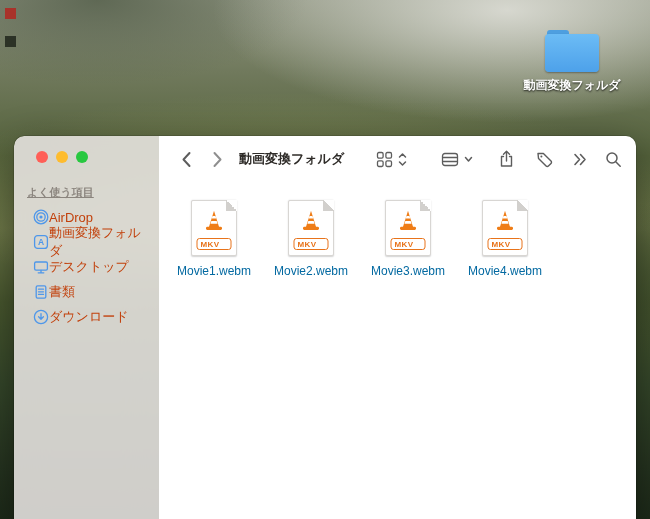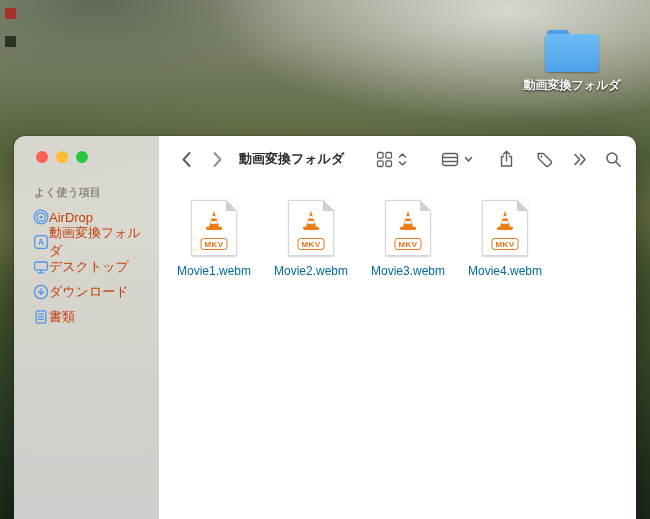--- a/index.html
+++ b/index.html
@@ -52,21 +52,21 @@
     background: rgba(232,229,226,.88);
     backdrop-filter: blur(18px);
     padding-top: 15px;
   }
   .traffic-lights { display: flex; gap: 8px; padding-left: 22px; }
   .traffic { width: 12px; height: 12px; border-radius: 50%; }
   .t-red { background: #ff5f57; }
   .t-yellow { background: #febc2e; }
   .t-green { background: #28c840; }
   .sidebar-section-label {
-    margin: 22px 0 5px 20px; font-size: 11px; color: #8b857e; font-weight: bold;
+    margin: 22px 0 5px 13px; font-size: 11px; color: #8b857e; font-weight: bold; text-decoration: underline;
   }
   .sidebar-item {
     display: flex; align-items: center; 
     height: 24px; padding-left: 13px; margin: 0 6px 1px 6px;
     border-radius: 5px; font-size: 13px; color: #c2410c; cursor: default;
   }
   .sidebar-item .si-icon { width: 16px; height: 16px; flex: none; display: flex; align-items: center; justify-content: center; }
 
   
   .main-pane { flex: 1; background: #ffffff; display: flex; flex-direction: column; }
@@ -88,21 +88,21 @@
   }
   .file-fold {
     position: absolute; top: -1px; right: -1px; width: 11px; height: 11px;
     background: linear-gradient(225deg, #ffffff 0 50%, #d2d0cd 50% 100%);
   }
   .cone { position: absolute; top: 5px; left: 50%; transform: translateX(-50%); }
   .type-badge {
     position: absolute; bottom: 5px; left: 50%; transform: translateX(-50%);
     border: 1.5px solid #e8731a; color: #e8731a; background: #fff;
     font-size: 8px; font-weight: bold; letter-spacing: .4px;
-    padding: 1px 3px 0 3px; border-radius: 3px; line-height: 9px;
+    padding: 1px 11px 0 3px; border-radius: 3px; line-height: 9px;
   }
   .file-name { margin-top: 8px; font-size: 12px; color: #0369a1; white-space: nowrap; }
 
   svg { display: block; }
 </style>
 </head>
 <body>
 
 <div class="desktop">
   <div class="wallpaper-detail wp-a"></div>
@@ -154,36 +154,36 @@
         <svg width="16" height="16" viewBox="0 0 16 16" fill="none" stroke="#4e97ea" stroke-width="1.3" stroke-linecap="round">
           <rect x="1.6" y="3" width="12.8" height="8.2" rx="1.4"></rect>
           <path d="M8 11.4 v2.2 M5.2 13.8 h5.6"></path>
         </svg>
       </span>
       <span>デスクトップ</span>
     </div>
 
     <div class="sidebar-item">
       <span class="si-icon">
+        <svg width="16" height="16" viewBox="0 0 16 16" fill="none" stroke="#4e97ea" stroke-width="1.3" stroke-linecap="round">
+          <rect x="3.2" y="1.8" width="9.6" height="12.4" rx="1.4"></rect>
+          <path d="M5.5 5.2 h5 M5.5 7.8 h5 M5.5 10.4 h5"></path>
+        </svg>
+      </span>
+      <span>書類</span>
+    </div>
+
+    <div class="sidebar-item">
+      <span class="si-icon">
         <svg width="16" height="16" viewBox="0 0 16 16" fill="none" stroke="#4e97ea" stroke-width="1.3" stroke-linecap="round" stroke-linejoin="round">
           <circle cx="8" cy="8" r="6.6"></circle>
           <path d="M8 4.6 v5.2 M5.6 7.8 L8 10.2 L10.4 7.8"></path>
         </svg>
       </span>
       <span>ダウンロード</span>
-    </div>
-
-    <div class="sidebar-item">
-      <span class="si-icon">
-        <svg width="16" height="16" viewBox="0 0 16 16" fill="none" stroke="#4e97ea" stroke-width="1.3" stroke-linecap="round">
-          <rect x="3.2" y="1.8" width="9.6" height="12.4" rx="1.4"></rect>
-          <path d="M5.5 5.2 h5 M5.5 7.8 h5 M5.5 10.4 h5"></path>
-        </svg>
-      </span>
-      <span>書類</span>
     </div>
   </div>
 
   <div class="main-pane">
 
     <div class="toolbar">
       <span class="tb-icon">
         <svg width="11" height="17" viewBox="0 0 11 17" fill="none" stroke="#5d5d5d" stroke-width="2" stroke-linecap="round" stroke-linejoin="round">
             <path d="M8.5 2 L2.5 8.5 L8.5 15"></path>
           </svg>

